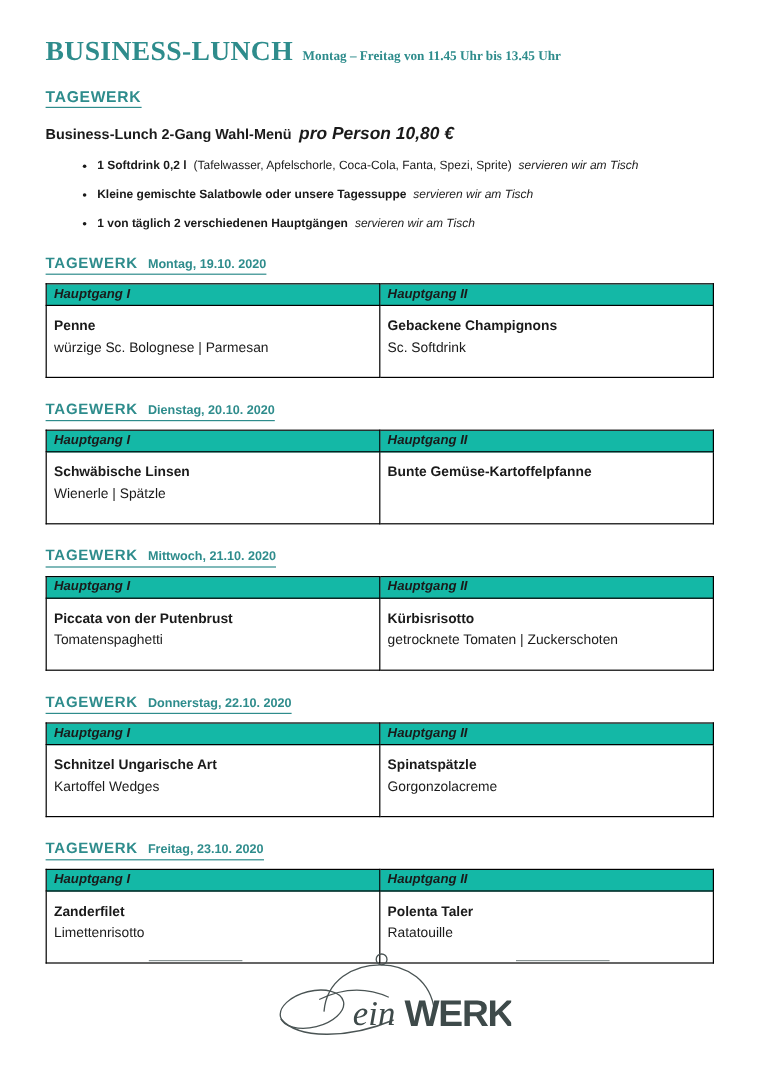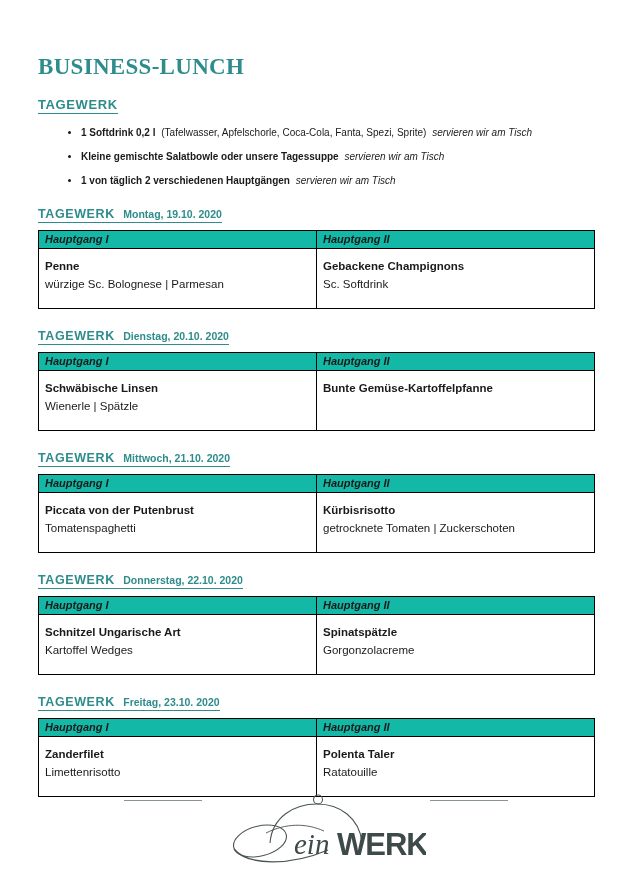--- a/index.html
+++ b/index.html
@@ -14,21 +14,20 @@
   .content { padding: 30px 37px 0 38px; }
 
   
   .title-row { display: flex; align-items: baseline; }
   .main-title {
     font-family: "Liberation Serif", serif;
     font-weight: bold;
     font-size: 23px;
     color: #2e8c8c;
     letter-spacing: 0.3px;
-    margin-top: 24px;
   }
   .main-subtitle {
     font-family: "Liberation Serif", serif;
     font-weight: bold;
     font-size: 11px;
     color: #2e8c8c;
     margin-left: 8px;
   }
 
   
@@ -111,26 +110,31 @@
   }
   .logo { margin: 0 4px; }
 </style>
 </head>
 <body>
 
 <div class="content">
 
   <div class="title-row">
     <span class="main-title">BUSINESS-LUNCH</span>
+    <span class="main-subtitle">Montag – Freitag von 11.45 Uhr bis 13.45 Uhr</span>
   </div>
 
   <div>
     <span class="tagewerk-heading">TAGEWERK</span>
   </div>
 
+  <div class="price-line">
+    <span>Business-Lunch 2-Gang Wahl-Menü</span>
+    <span class="price">pro Person 10,80 €</span>
+  </div>
 
   <ul class="bullets">
     <li>
       <span class="seg seg-first seg-bold">1 Softdrink 0,2 l</span>
       <span class="seg seg-regular">(Tafelwasser, Apfelschorle, Coca-Cola, Fanta, Spezi, Sprite)</span>
       <span class="seg seg-italic">servieren wir am Tisch</span>
     </li>
     <li>
       <span class="seg seg-first seg-bold">Kleine gemischte Salatbowle oder unsere Tagessuppe</span>
       <span class="seg seg-regular"></span>

